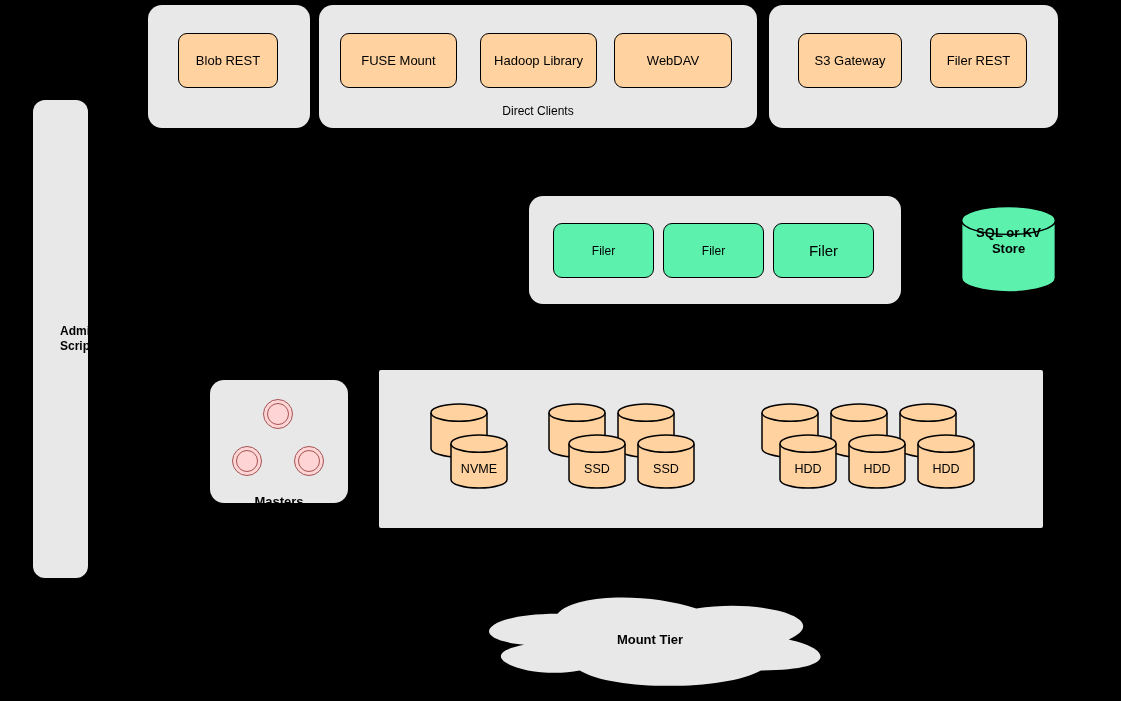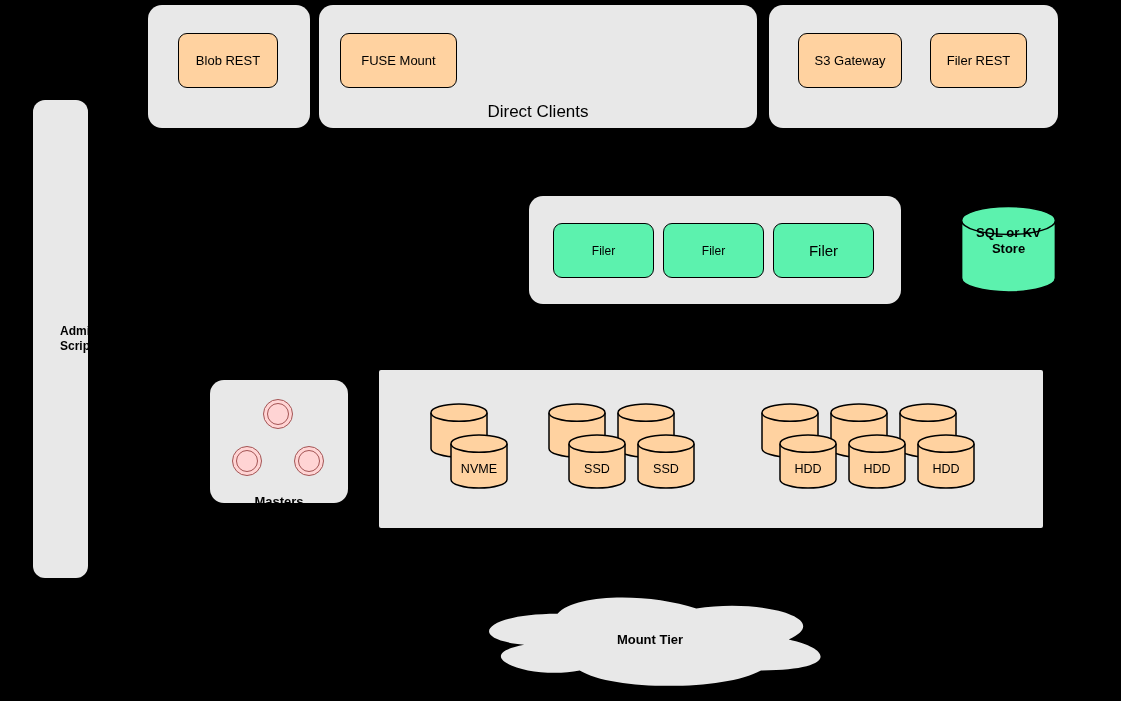--- a/index.html
+++ b/index.html
@@ -31,21 +31,21 @@
     border: 1.5px solid var(--node-stroke, #000);
     border-radius: 9px;
     font-size: 13px;
   }
   .node-orange { background: var(--node-orange, #ffd2a0); }
   .node-green  { background: var(--node-green, #5cf2ae); font-size: 12px; }
   .node-green.lg { font-size: 15px; }
   .caption {
     position: absolute;
     text-align: center;
-    font-size: 17px;
+    font-size: 12px;
     line-height: 15px;
     color: var(--text, #000);
   }
   .bold { font-weight: bold; }
   .cyl, .cloud { position: absolute; overflow: visible; }
   .cyl text {
     font-family: "Liberation Sans", sans-serif;
     font-size: 13px;
     text-anchor: middle;
     fill: var(--text, #000);
@@ -98,20 +98,26 @@
 
   <div class="panel" style="left:120px;top:5px;width:162px;height:123px">
     <div class="node node-orange" style="left:30px;top:28px;width:100px">
       <span>Blob REST</span>
     </div>
   </div>
 
   <div class="panel" style="left:291px;top:5px;width:438px;height:123px">
     <div class="node node-orange" style="left:21px;top:28px;width:117px">
       <span>FUSE Mount</span>
+    </div>
+    <div class="node node-orange" style="left:161px;top:28px;width:117px">
+      <span>Hadoop Library</span>
+    </div>
+    <div class="node node-orange" style="left:295px;top:28px;width:118px">
+      <span>WebDAV</span>
     </div>
     <div class="caption" style="left:0;top:99px;width:438px">Direct Clients</div>
   </div>
 
   <div class="panel" style="left:741px;top:5px;width:289px;height:123px">
     <div class="node node-orange" style="left:29px;top:28px;width:104px">
       <span>S3 Gateway</span>
     </div>
     <div class="node node-orange" style="left:161px;top:28px;width:97px">
       <span>Filer REST</span>

